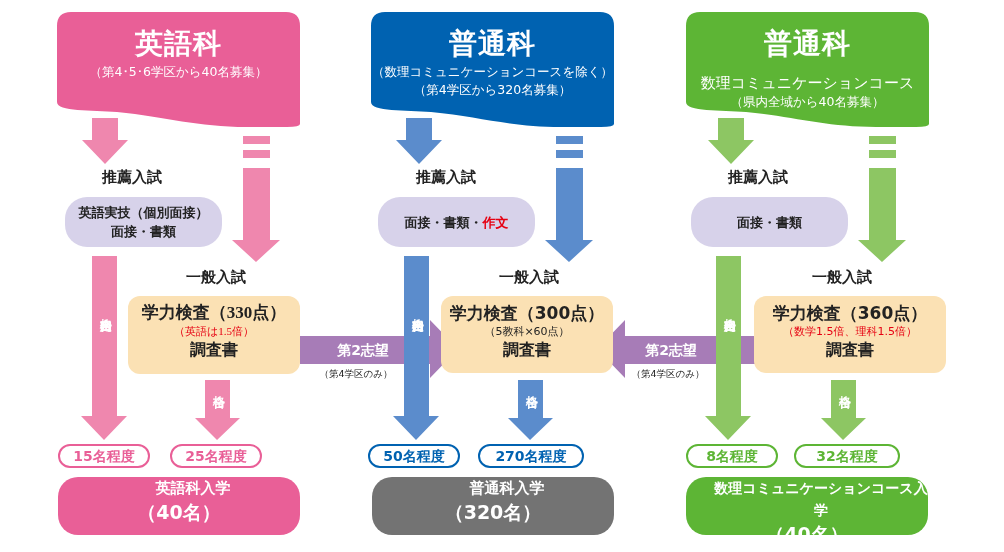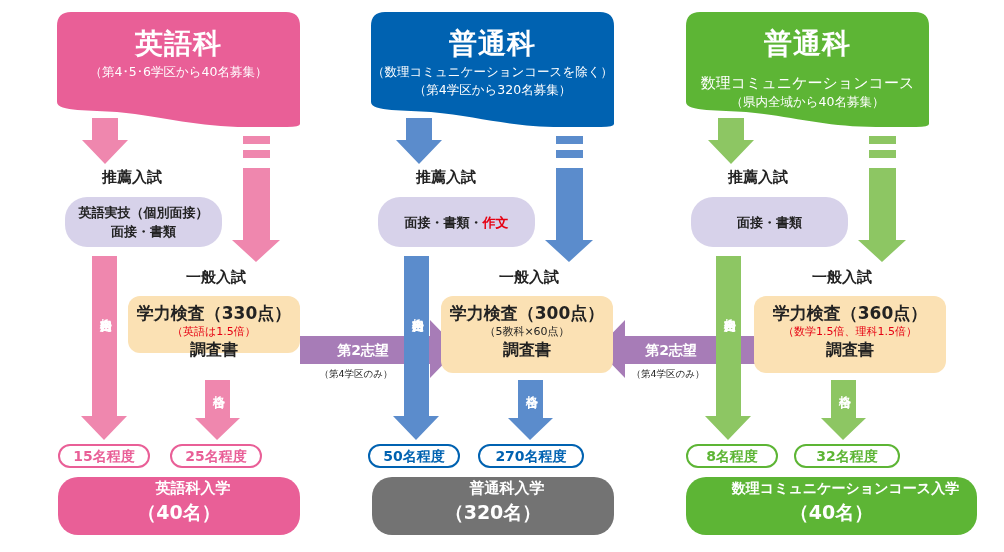--- a/index.html
+++ b/index.html
@@ -75,21 +75,21 @@
 </div>
 
 <div class="label" style="left:82px;top:168px;width:100px;">推薦入試</div>
 <div class="recbox" style="left:65px;top:197px;width:157px;height:50px;">
   <div>英語実技（個別面接）</div>
   <div>面接・書類</div>
 </div>
 <div class="vtext" style="left:97px;top:309px;writing-mode:vertical-rl;width:16px;">合格内定</div>
 
 <div class="label" style="left:166px;top:268px;width:100px;">一般入試</div>
-<div class="exam" style="left:128px;top:296px;width:172px;height:57px;">
+<div class="exam" style="left:128px;top:296px;width:172px;height:78px;font-family:Liberation Serif, serif;">
   <div class="a">学力検査（330点）</div>
   <div class="b red">（英語は1.5倍）</div>
   <div class="c">調査書</div>
 </div>
 <div class="vtext" style="left:210px;top:386px;writing-mode:vertical-rl;">合格</div>
 
 <div class="pill" style="left:58px;top:444px;width:92px;border-color:#e95f97;color:#e95f97;">15名程度</div>
 <div class="pill" style="left:170px;top:444px;width:92px;border-color:#e95f97;color:#e95f97;">25名程度</div>
 
 <div class="result" style="left:58px;top:477px;width:242px;height:58px;background:#e95f97;">
@@ -151,21 +151,21 @@
 <div class="exam" style="left:754px;top:296px;width:192px;height:77px;">
   <div class="a">学力検査（360点）</div>
   <div class="b red">（数学1.5倍、理科1.5倍）</div>
   <div class="c">調査書</div>
 </div>
 <div class="vtext" style="left:836px;top:386px;writing-mode:vertical-rl;">合格</div>
 
 <div class="pill" style="left:686px;top:444px;width:92px;border-color:#5db535;color:#5db535;">8名程度</div>
 <div class="pill" style="left:794px;top:444px;width:106px;border-color:#5db535;color:#5db535;">32名程度</div>
 
-<div class="result" style="left:686px;top:477px;width:291px;height:58px;background:#5db535;">
+<div class="result" style="left:686px;top:477px;width:242px;height:58px;background:#5db535;">
   <div class="r1" style="font-size:14px;">数理コミュニケーションコース入学</div>
   <div class="r2">（40名）</div>
 </div>
 
 <div class="sec-label" style="left:318px;top:342px;width:90px;">第2志望</div>
 <div class="sec-note" style="left:306px;top:368px;width:100px;">（第4学区のみ）</div>
 <div class="sec-label" style="left:626px;top:342px;width:90px;">第2志望</div>
 <div class="sec-note" style="left:618px;top:368px;width:100px;">（第4学区のみ）</div>
 
 </body></html>

